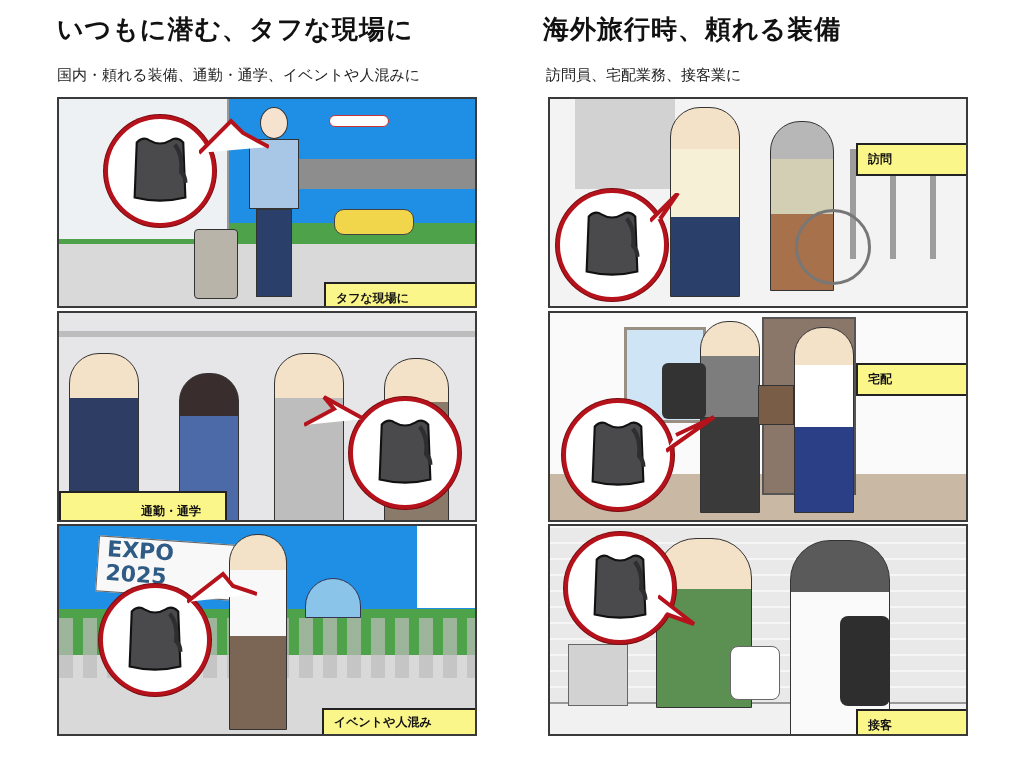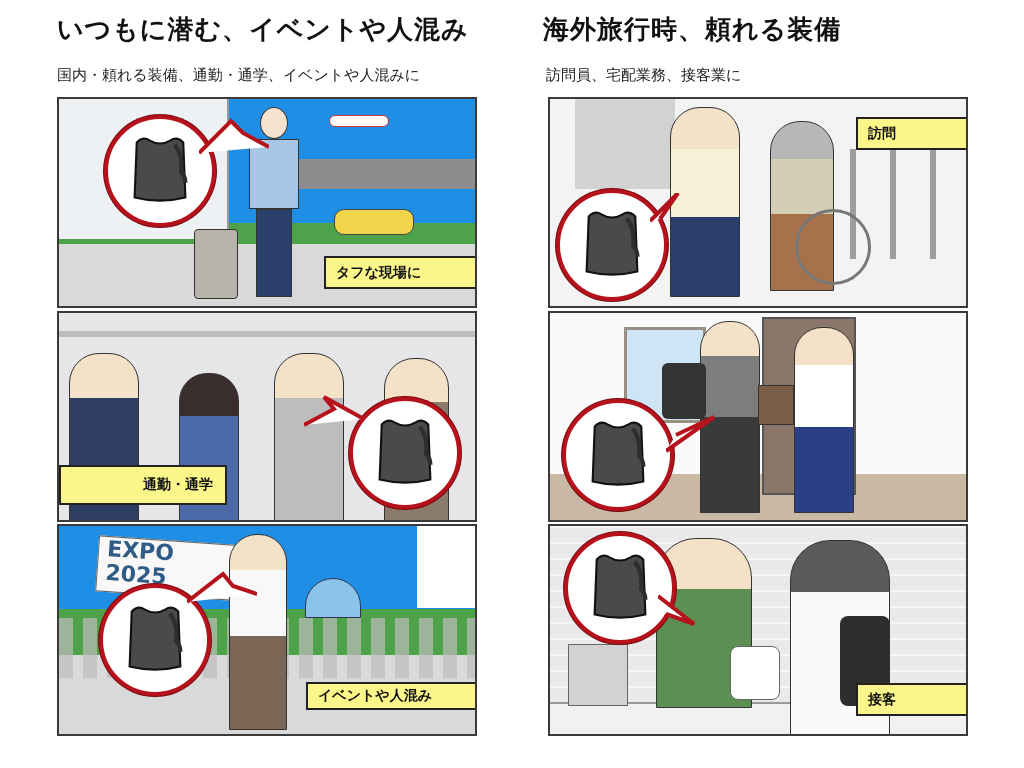--- a/index.html
+++ b/index.html
@@ -7,39 +7,39 @@
   .col { position: absolute; top: 0; }
   .col-left { left: 57px; width: 420px; }
   .col-right { left: 548px; width: 420px; }
   .title { position: absolute; top: 12px; font-size: 26px; font-weight: bold; letter-spacing: 1px; white-space: nowrap; }
   .subtitle { position: absolute; top: 66px; font-size: 15px; white-space: nowrap; color: #222; }
   .panel { position: absolute; width: 420px; border: 2px solid #3a3a3a; overflow: hidden; }
   .p1 { top: 97px; height: 211px; }
   .p2 { top: 311px; height: 211px; }
   .p3 { top: 524px; height: 212px; }
   .scene { position: absolute; inset: 0; }
-  .label { position: absolute; background: #fbf68a; border: 2px solid #222; font-size: 14px; font-weight: bold; padding: 0 10px; display: flex; align-items: center; white-space: nowrap; }
+  .label { position: absolute; background: #fbf68a; border: 2px solid #222; font-size: 12px; font-weight: bold; padding: 0 10px; display: flex; align-items: center; white-space: nowrap; margin-top: 26px; }
   .bubble { position: absolute; width: 112px; height: 112px; border-radius: 50%; background: #fff; border: 4px solid #b5121b; display: flex; align-items: center; justify-content: center; box-shadow: 0 0 0 1px #7a0b10; }
   .tail { position: absolute; }
   .person { position: absolute; }
 </style>
 </head>
 <body>
 
 <svg width="0" height="0" style="position:absolute">
   <defs>
     <symbol id="vest" viewBox="0 0 60 70">
       <path d="M8 8 Q14 2 20 6 Q30 12 40 6 Q46 2 52 8 L54 60 Q30 66 6 60 Z" fill="#4a4a4c" stroke="#111" stroke-width="2"></path>
       <path d="M44 10 Q52 20 50 36 Q54 40 54 46" fill="none" stroke="#2e2e30" stroke-width="4"></path>
     </symbol>
   </defs>
 </svg>
 
 <div class="col col-left">
-  <h1 class="title" style="left:0">いつもに潜む、イベントや人混み</h1>
+  <h1 class="title" style="left:0">いつもに潜む、タフな現場に</h1>
   <div class="subtitle" style="left:0">国内・頼れる装備、通勤・通学、イベントや人混みに</div>
 
   <div class="panel p1" style="left:0">
     <div class="scene" style="background:linear-gradient(#1f8fe6 0 60%, #4ea24a 60% 70%, #d9d9d9 70%);">
       <div style="position:absolute;left:0;top:0;width:170px;height:140px;background:#eef1f4;border-right:2px solid #999;"></div>
       <div style="position:absolute;left:230px;top:60px;width:190px;height:30px;background:#8d8d8d;"></div>
       <div style="position:absolute;left:270px;top:16px;width:60px;height:12px;background:#fff;border-radius:6px;border:1px solid #c33;"></div>
       <div style="position:absolute;left:275px;top:110px;width:80px;height:26px;background:#f1d54a;border-radius:10px;border:1px solid #444;"></div>
       <div class="person" style="left:190px;top:8px;width:50px;height:195px;">
         <div style="width:28px;height:32px;border-radius:50%;background:#f6e3cf;border:1px solid #333;margin:0 auto;"></div>
@@ -68,21 +68,21 @@
       <div class="person" style="left:325px;top:45px;width:65px;height:166px;background:linear-gradient(#f4e2c8 0 26%, #8a7a6a 26%);border-radius:30px 30px 0 0;border:1px solid #333;"></div>
     </div>
     <div class="bubble" style="left:290px;top:84px;">
       <svg width="64" height="74">
           <use href="#vest"></use>
         </svg>
     </div>
     <svg class="tail" style="left:245px;top:80px" width="60" height="40">
         <path d="M60 26 L20 4 L30 16 L0 32" fill="#fff" stroke="#b5121b" stroke-width="4"></path>
       </svg>
-    <div class="label" style="left:0;top:152px;width:168px;height:40px;justify-content:flex-end;padding-right:12px;">通勤・通学</div>
+    <div class="label" style="left:0;top:152px;width:168px;height:40px;justify-content:flex-end;padding-right:24px;">通勤・通学</div>
   </div>
 
   <div class="panel p3" style="left:0">
     <div class="scene" style="background:linear-gradient(#1f8fe6 0 40%, #4ea24a 40% 62%, #d9d9d9 62%);">
       <div style="position:absolute;left:38px;top:14px;width:136px;height:56px;background:#f8f8f8;border:1px solid #666;transform:rotate(4deg);">
         <div style="font-size:22px;font-weight:bold;color:#2f5c86;line-height:24px;padding-left:8px;">EXPO</div>
         <div style="font-size:22px;font-weight:bold;color:#2f5c86;line-height:24px;padding-left:8px;">2025</div>
       </div>
       <div style="position:absolute;left:246px;top:52px;width:56px;height:40px;border-radius:28px 28px 0 0;background:#8ac4e8;border:1px solid #335;"></div>
       <div style="position:absolute;left:358px;top:0;width:62px;height:82px;background:#fff;"></div>
@@ -90,21 +90,21 @@
       <div class="person" style="left:170px;top:8px;width:58px;height:196px;background:linear-gradient(#f4e2c8 0 18%, #f8f8f8 18% 52%, #7b6656 52%);border-radius:28px 28px 0 0;border:1px solid #333;"></div>
     </div>
     <div class="bubble" style="left:40px;top:58px;">
       <svg width="64" height="74">
           <use href="#vest"></use>
         </svg>
     </div>
     <svg class="tail" style="left:128px;top:42px" width="70" height="40">
         <path d="M0 34 L36 6 L46 18 L70 26" fill="#fff" stroke="#b5121b" stroke-width="4"></path>
       </svg>
-    <div class="label" style="left:247px;top:156px;width:175px;height:28px;">イベントや人混み</div>
+    <div class="label" style="left:263px;top:156px;width:175px;height:28px;">イベントや人混み</div>
   </div>
 </div>
 
 <div class="col col-right">
   <h1 class="title" style="left:-5px">海外旅行時、頼れる装備</h1>
   <div class="subtitle" style="left:-2px">訪問員、宅配業務、接客業に</div>
 
   <div class="panel p1" style="left:0">
     <div class="scene" style="background:#f3f3f3;">
       <div style="position:absolute;left:25px;top:0;width:100px;height:90px;background:#d2d2d2;"></div>
@@ -134,20 +134,21 @@
       <div class="person" style="left:244px;top:14px;width:60px;height:186px;background:linear-gradient(#f4e2c8 0 20%, #fff 20% 54%, #2b3f86 54%);border-radius:28px 28px 0 0;border:1px solid #333;"></div>
     </div>
     <div class="bubble" style="left:12px;top:86px;">
       <svg width="64" height="74">
           <use href="#vest"></use>
         </svg>
     </div>
     <svg class="tail" style="left:116px;top:100px" width="50" height="40">
         <path d="M0 38 L48 4 L10 22" fill="#fff" stroke="#b5121b" stroke-width="4"></path>
       </svg>
+    <div class="label" style="left:306px;top:24px;width:114px;height:33px;">宅配</div>
   </div>
 
   <div class="panel p3" style="left:0">
     <div class="scene" style="background:repeating-linear-gradient(0deg,#e9e9e9 0 14px,#f6f6f6 14px 16px);">
       <div style="position:absolute;left:0;top:176px;width:100%;height:36px;background:#f1f1f1;border-top:2px solid #999;"></div>
       <div style="position:absolute;left:18px;top:118px;width:60px;height:62px;background:#d2d2d2;border:1px solid #666;"></div>
       <div class="person" style="left:106px;top:12px;width:96px;height:170px;background:linear-gradient(#f4e2c8 0 30%, #5c8f52 30%);border-radius:40px 40px 0 0;border:1px solid #333;"></div>
       <div style="position:absolute;left:180px;top:120px;width:50px;height:54px;background:#fff;border:1px solid #666;border-radius:8px;"></div>
       <div class="person" style="left:240px;top:14px;width:100px;height:198px;background:linear-gradient(#5a5a5a 0 26%, #fafafa 26%);border-radius:40px 40px 0 0;border:1px solid #333;"></div>
       <div style="position:absolute;left:290px;top:90px;width:50px;height:90px;background:#2e2e2e;border-radius:8px;"></div>

